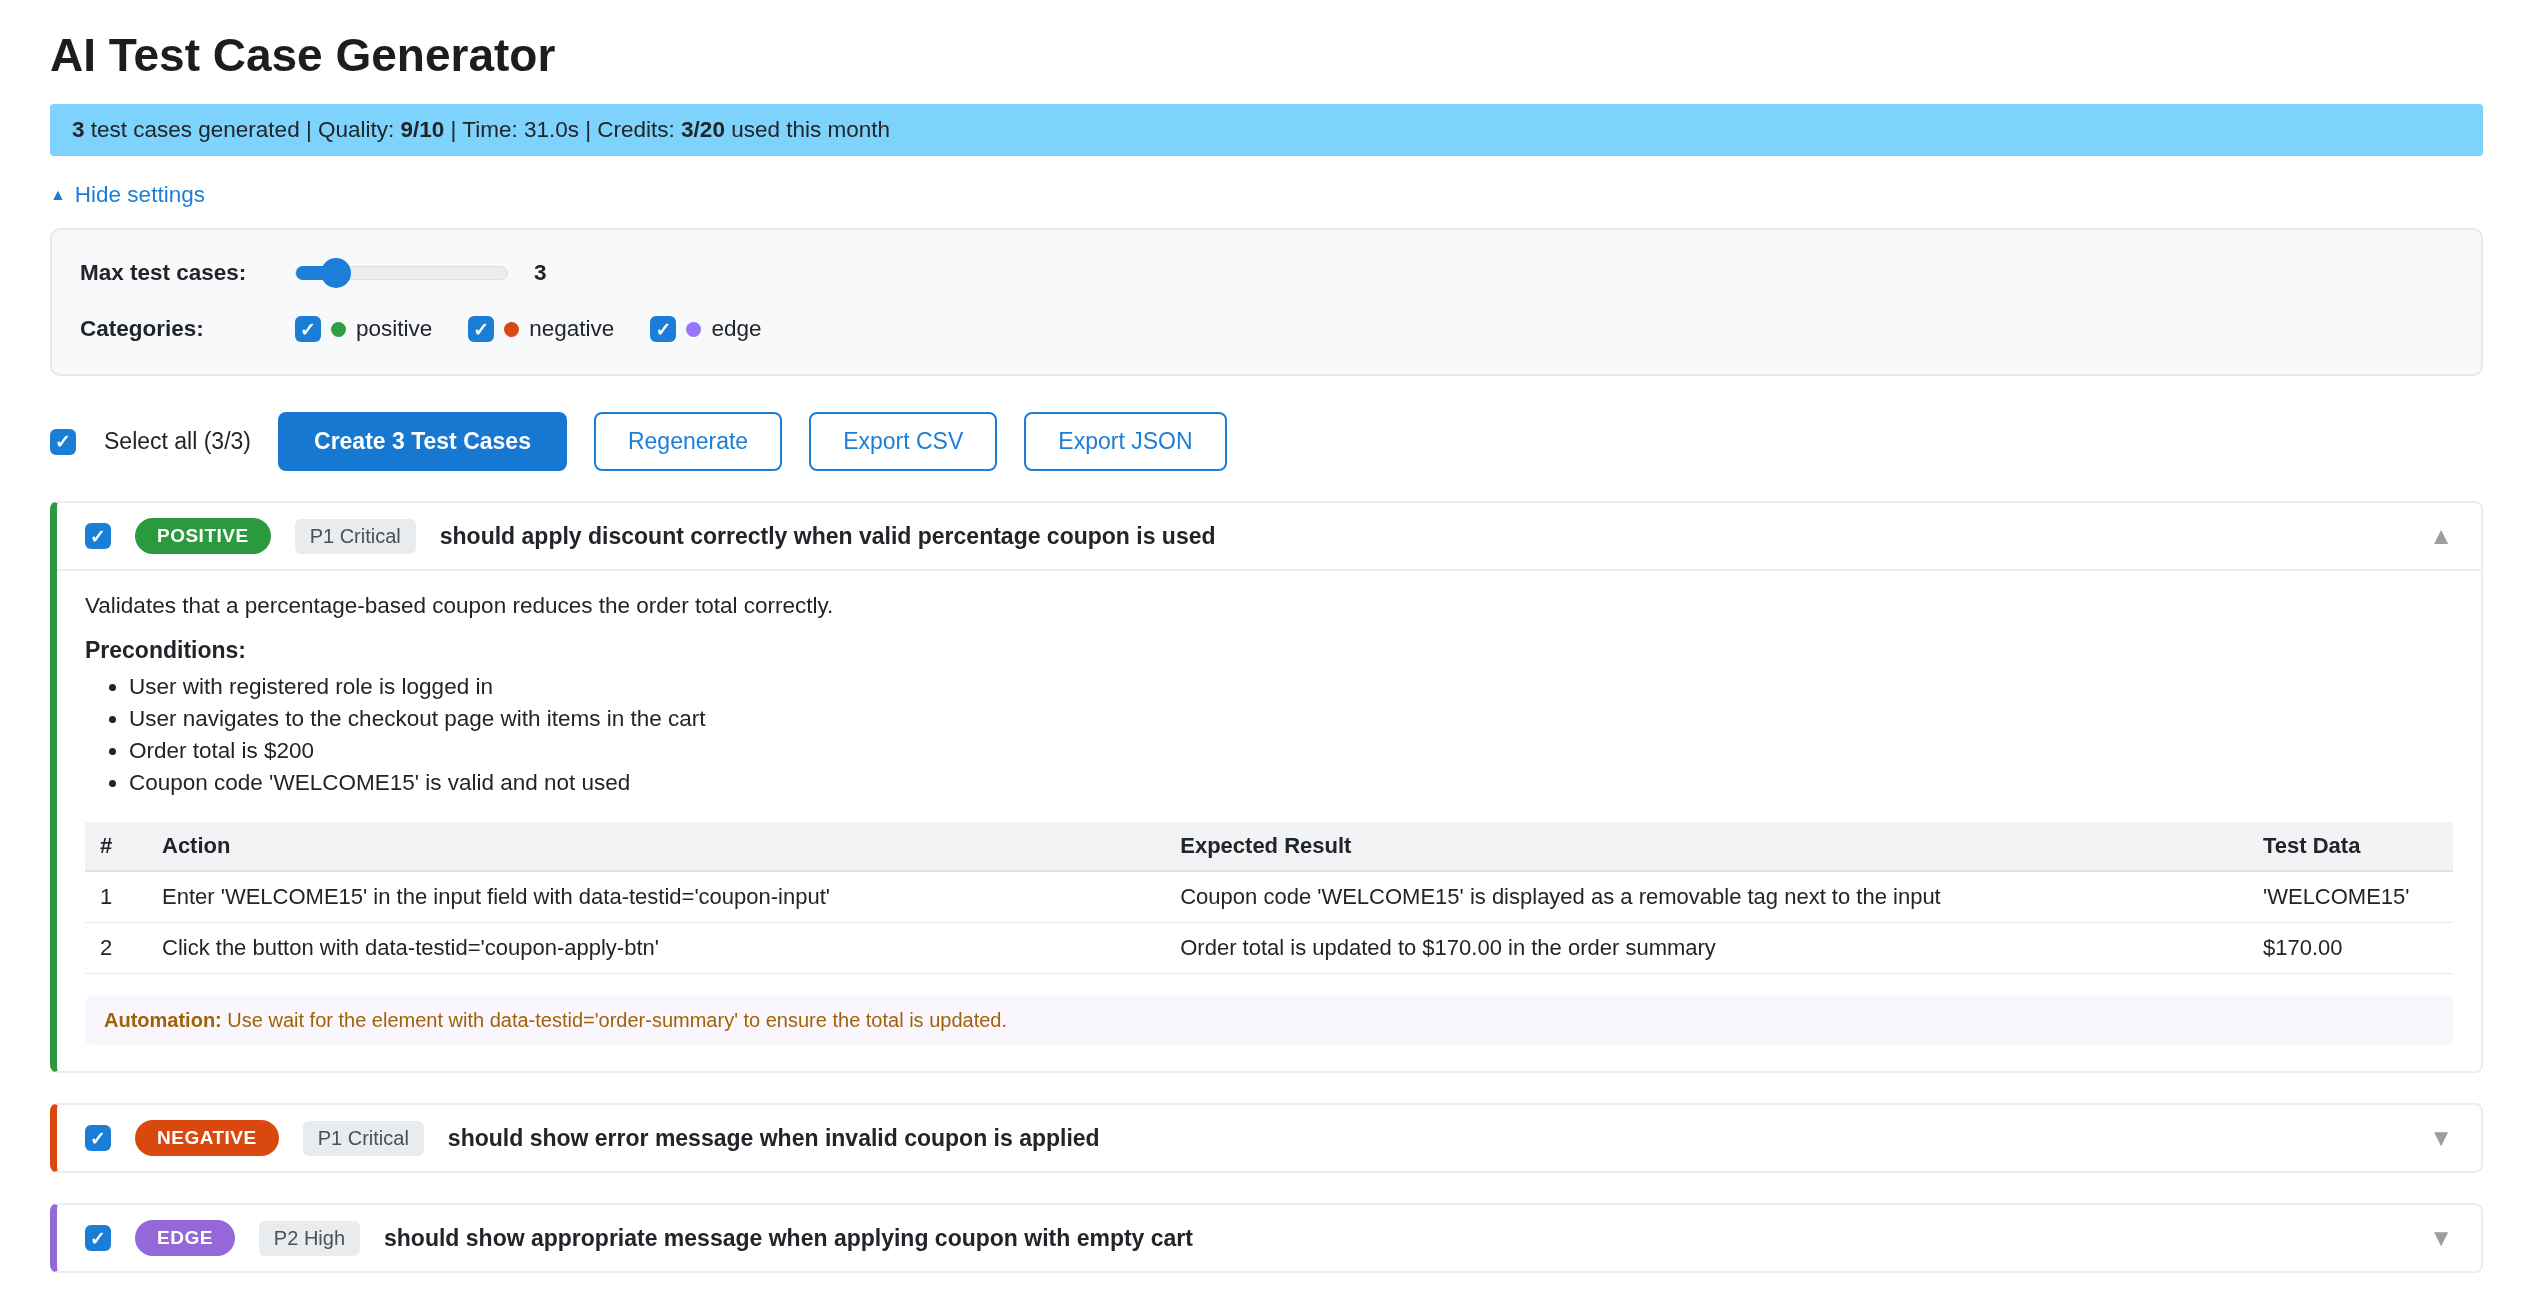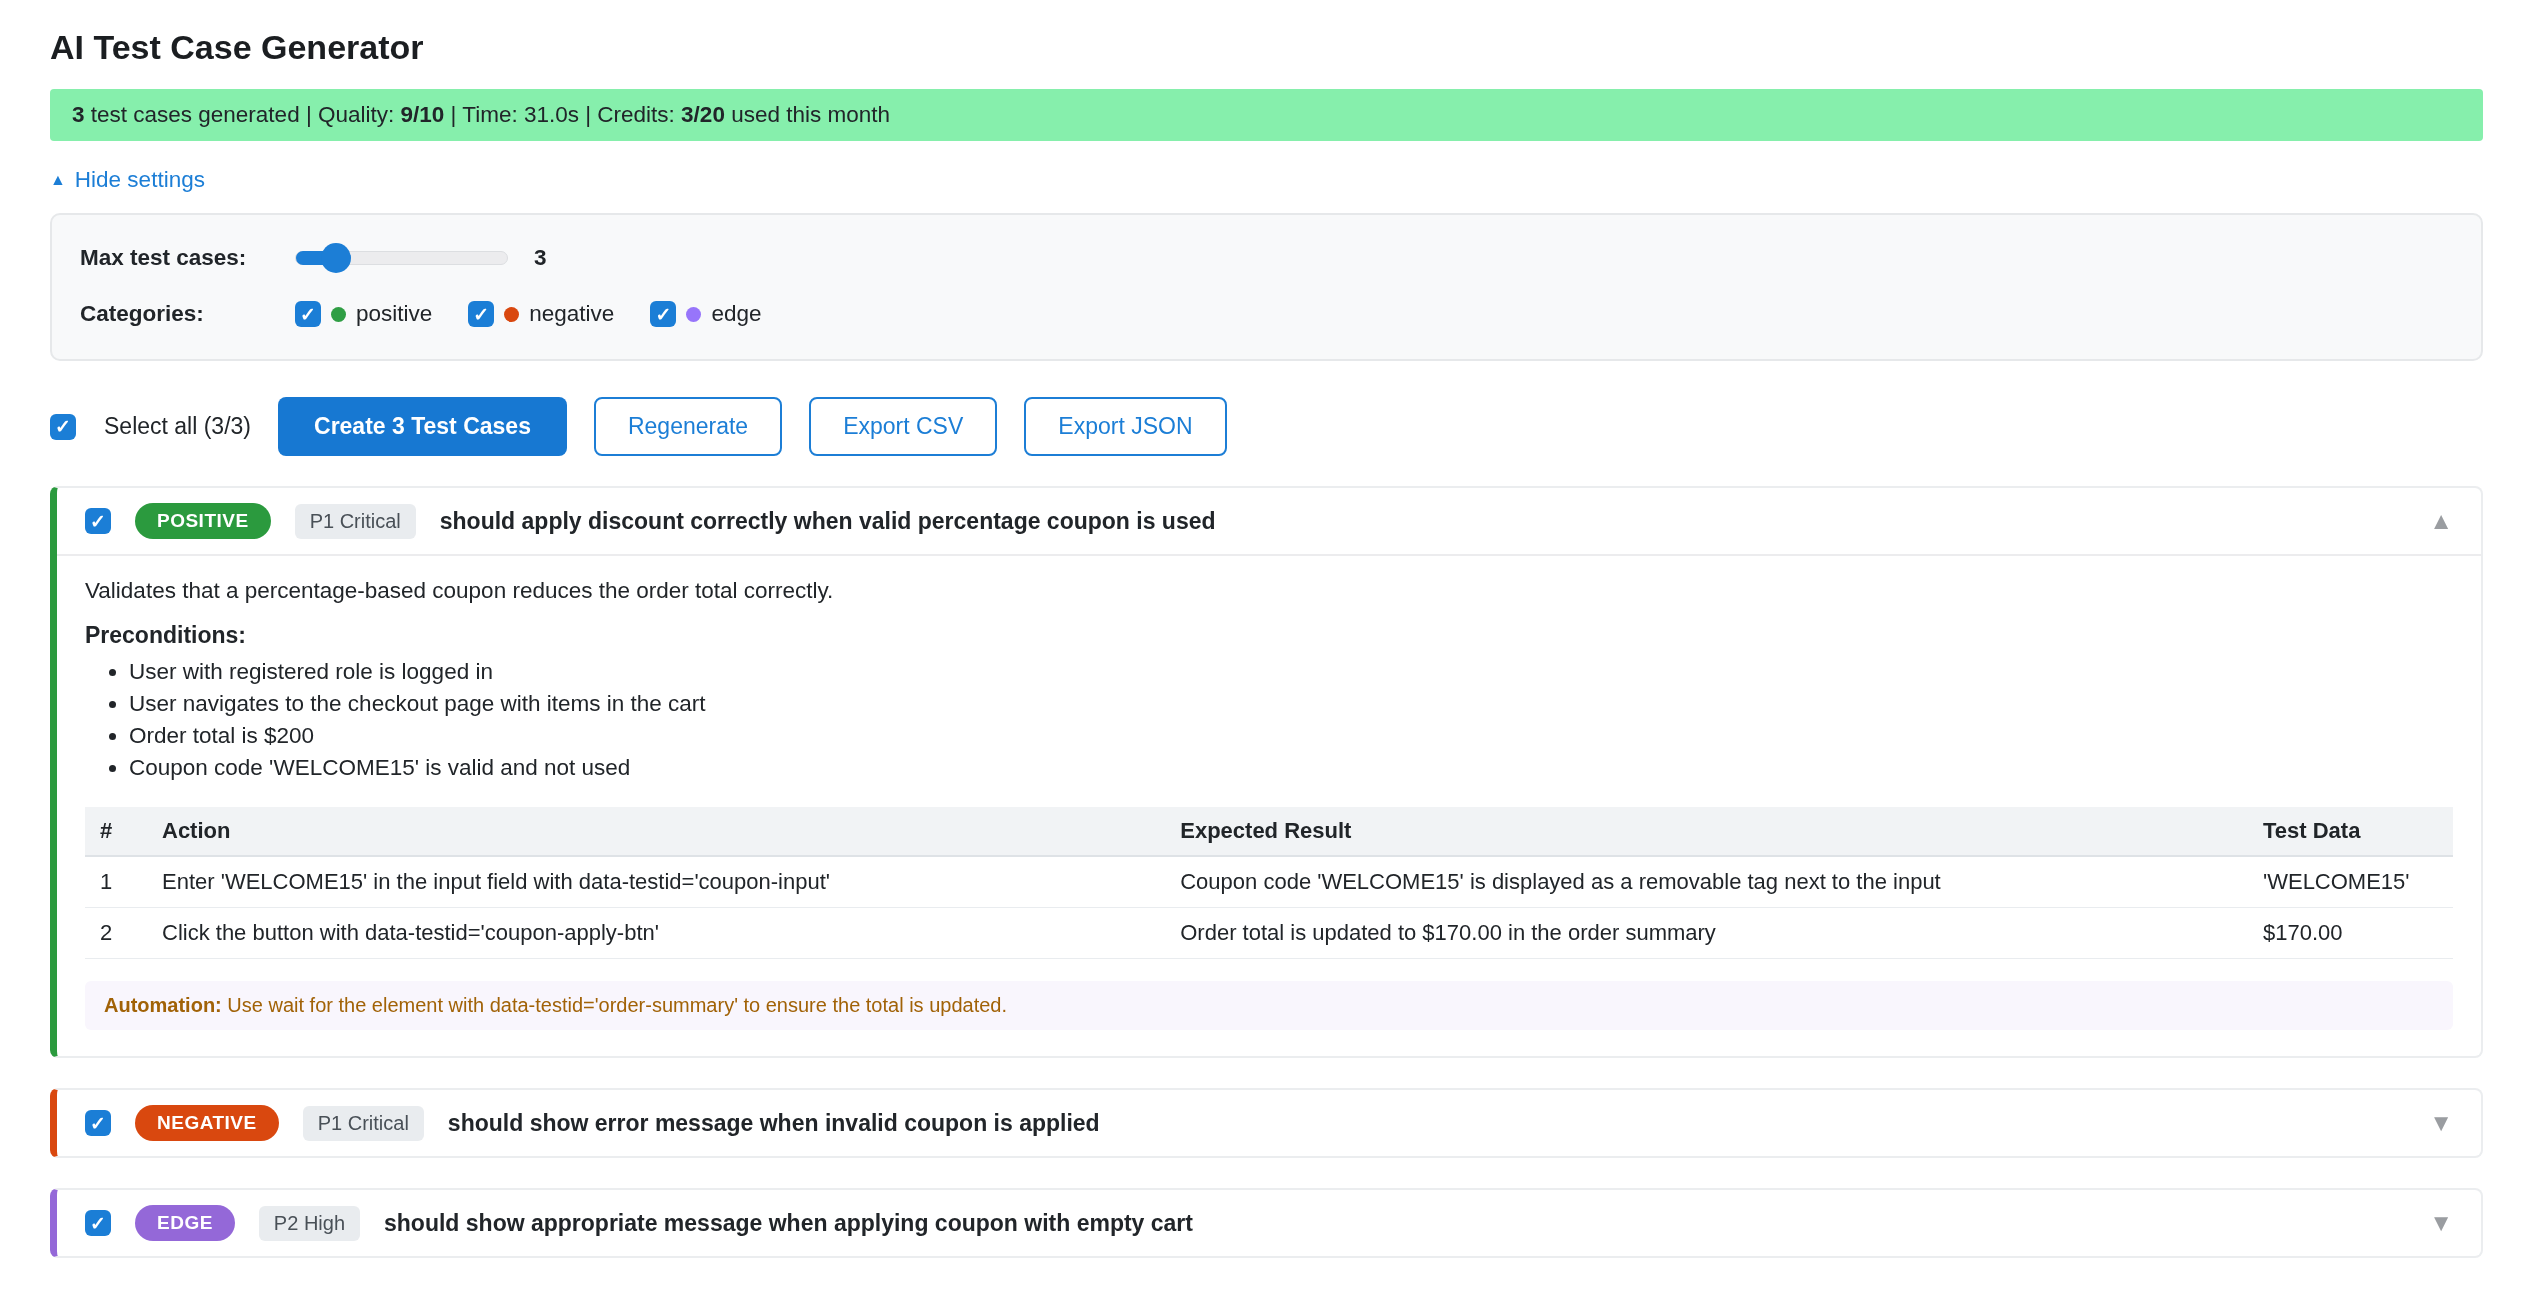--- a/index.html
+++ b/index.html
@@ -4,24 +4,24 @@
 <style>
   * { box-sizing: border-box; margin: 0; padding: 0; }
   html,body { background:#ffffff; }
   body {
     width: 2542px; min-height: 1302px;
     font-family: "Liberation Sans", sans-serif;
     font-size: 22.5px; color: #212529;
   }
   .page { width: 2433px; margin-left: 50px; padding-top: 28px; }
 
-  h1.title { font-size: 34px; font-weight: bold; color:#1b1e21; margin-bottom: 22px; }
+  h1.title { font-size: 46px; font-weight: bold; color:#1b1e21; margin-bottom: 22px; }
 
   .stats-bar {
-    background:#86efac; border-radius:4px;
+    background:#7dd3fc; border-radius:4px;
     padding: 13px 22px; margin-bottom: 24px;
     color:#212529;
   }
   .stats-bar b { font-weight: bold; }
 
   .settings-toggle {
     color:#1c7ed6; display:inline-flex; align-items:center; gap:9px;
     margin-bottom: 20px; cursor:pointer; text-decoration:none; font-size:22.5px;
   }
   .settings-toggle .tri { font-size:16px; line-height:1; }

